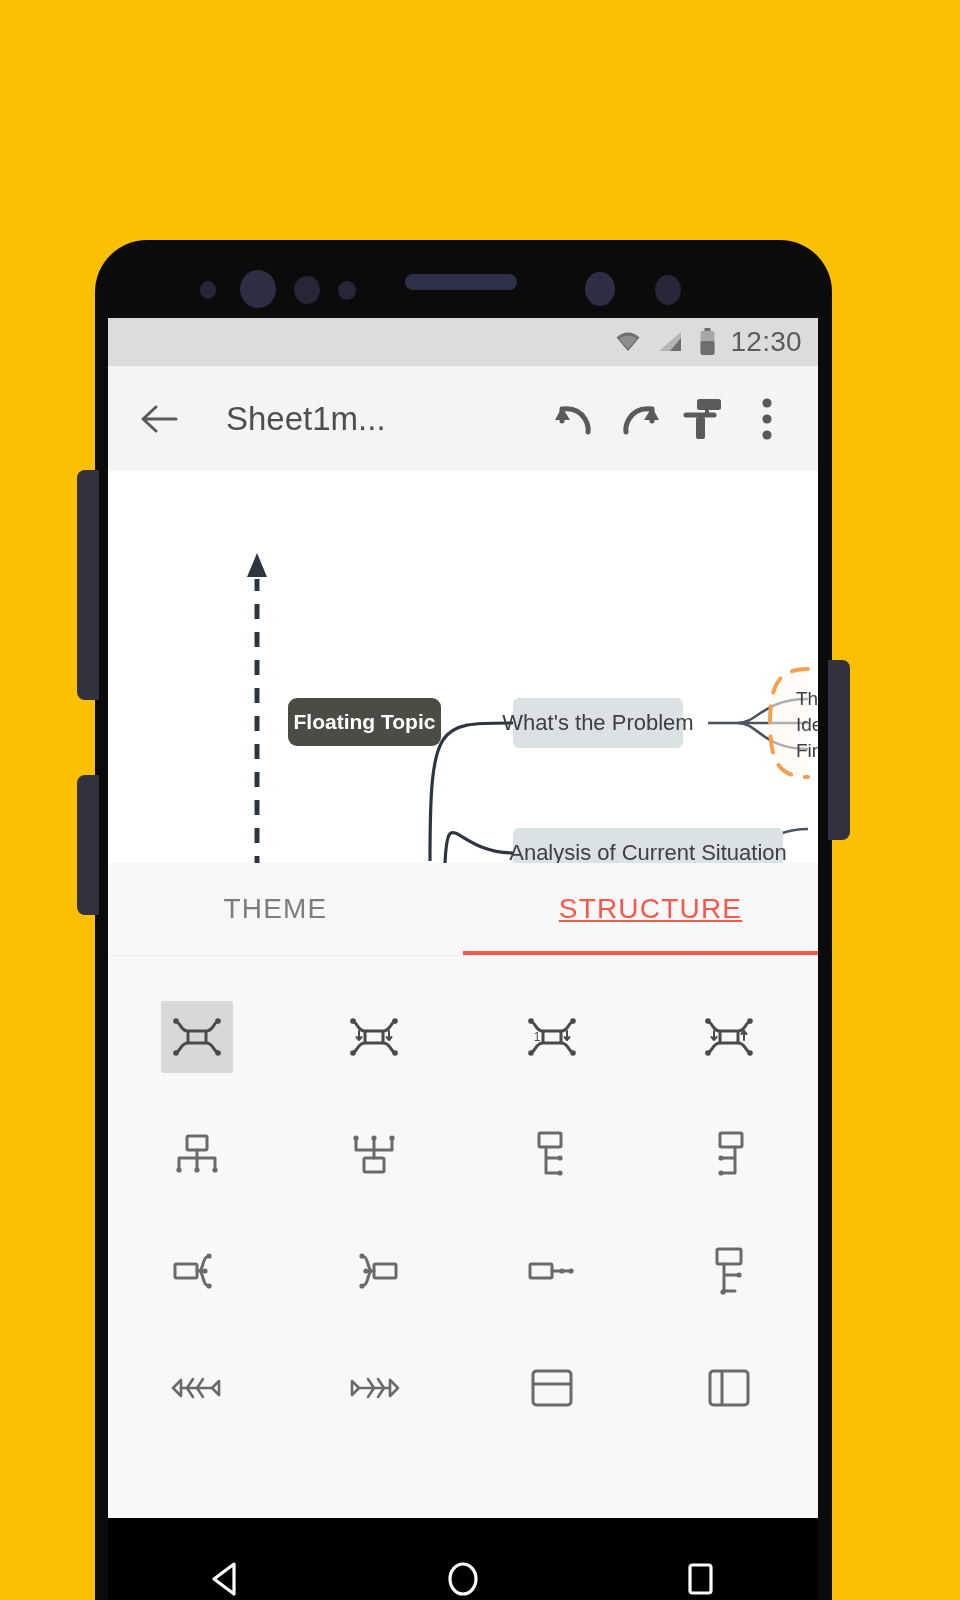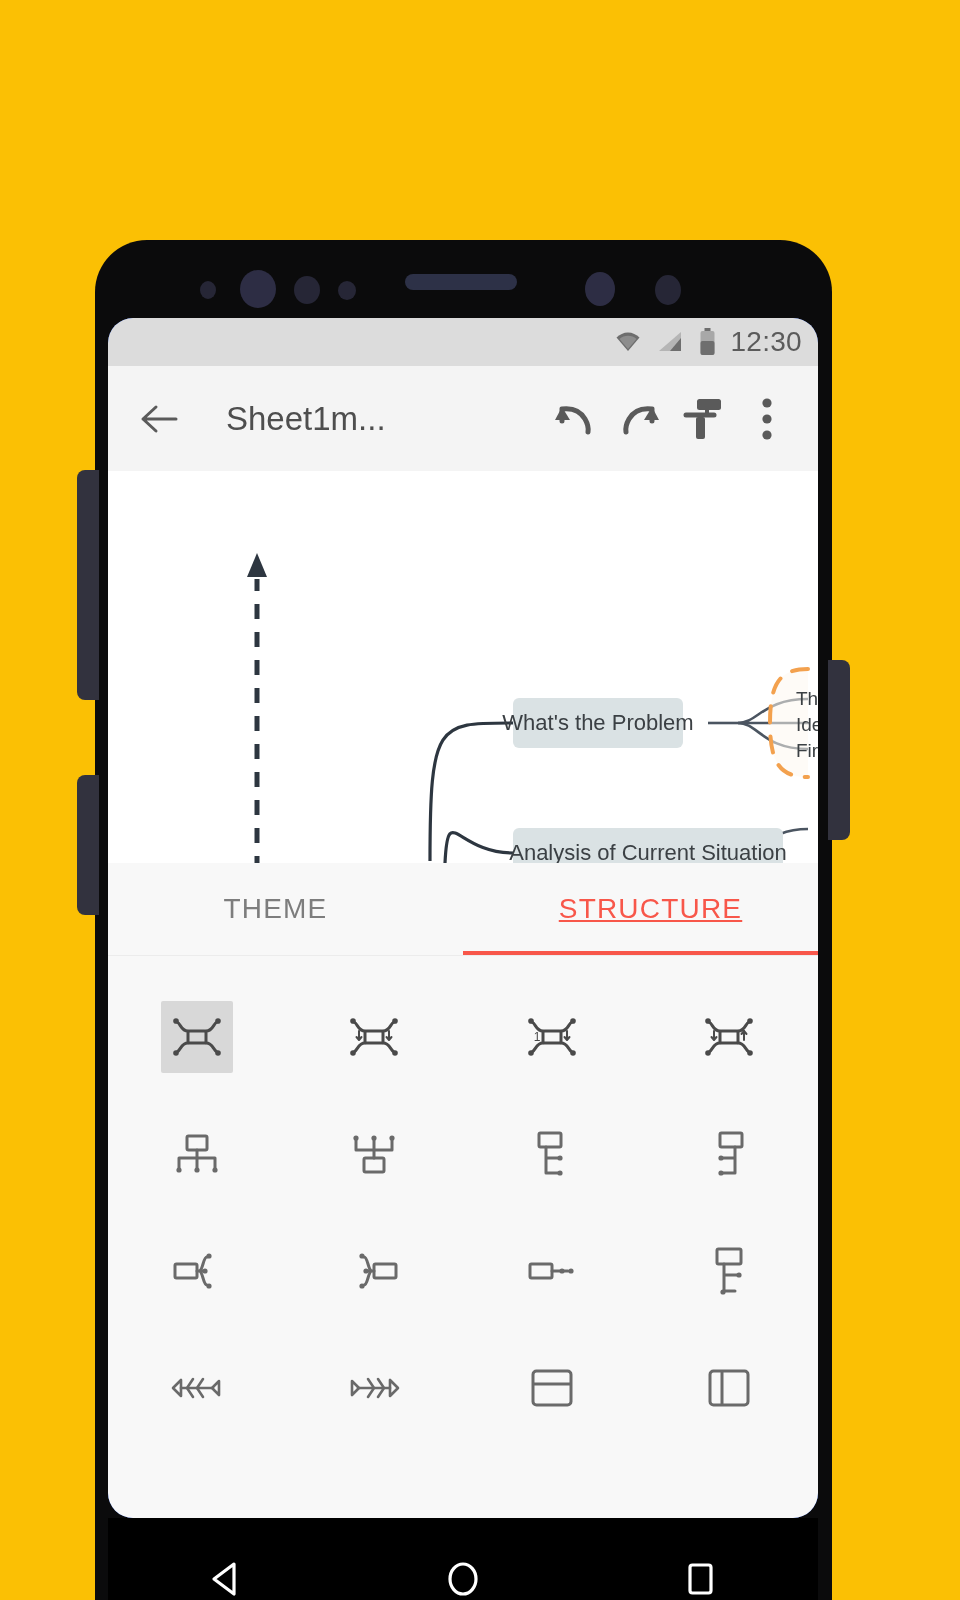--- a/index.html
+++ b/index.html
@@ -60,21 +60,20 @@
 
   
   .screen {
     position: absolute;
     left: 108px;
     top: 318px;
     width: 710px;
     height: 1200px;
     background: #1d4ed8;
     overflow: hidden;
-    border-radius: 25px;
   }
 
   
   .status-bar {
     height: 48px;
     background: #dcdcdc;
     display: flex;
     align-items: center;
     justify-content: flex-end;
     padding-right: 16px;
@@ -304,20 +303,21 @@
         <path d="M630 252 L700 252" stroke="#4b5561" stroke-width="2.6" fill="none"></path>
         <path d="M630 252 C650 252 655 278 700 278" stroke="#4b5561" stroke-width="2.6" fill="none"></path>
 
         <path d="M600 382 L632 382" stroke="#4b5561" stroke-width="2.6" fill="none"></path>
         <path d="M632 382 C652 382 660 358 700 358" stroke="#4b5561" stroke-width="2.6" fill="none"></path>
         <path d="M632 382 C652 382 660 406 700 406" stroke="#4b5561" stroke-width="2.6" fill="none"></path>
 
         <path d="M700 198 C672 198 662 212 662 252 C662 292 672 306 700 306" stroke="#f3a14e" stroke-width="4" fill="#fdf7f1" fill-opacity="0.55" stroke-dasharray="16 14" stroke-linecap="round"></path>
       </svg>
 
+      <div class="node floating" style="left:180px; top:227px; width:153px; height:48px;">Floating Topic</div>
 
       <div class="node topic" style="left:405px; top:227px; width:170px; height:50px;">What's the Problem</div>
 
       <div class="node topic" style="left:405px; top:357px; width:270px; height:50px;">Analysis of Current Situation</div>
 
       <div class="node sub" style="left:688px; top:214px; width:40px; height:28px;">Th</div>
       <div class="node sub" style="left:688px; top:240px; width:40px; height:28px;">Ide</div>
       <div class="node sub" style="left:688px; top:266px; width:40px; height:28px;">Fir</div>
     </div>
 

